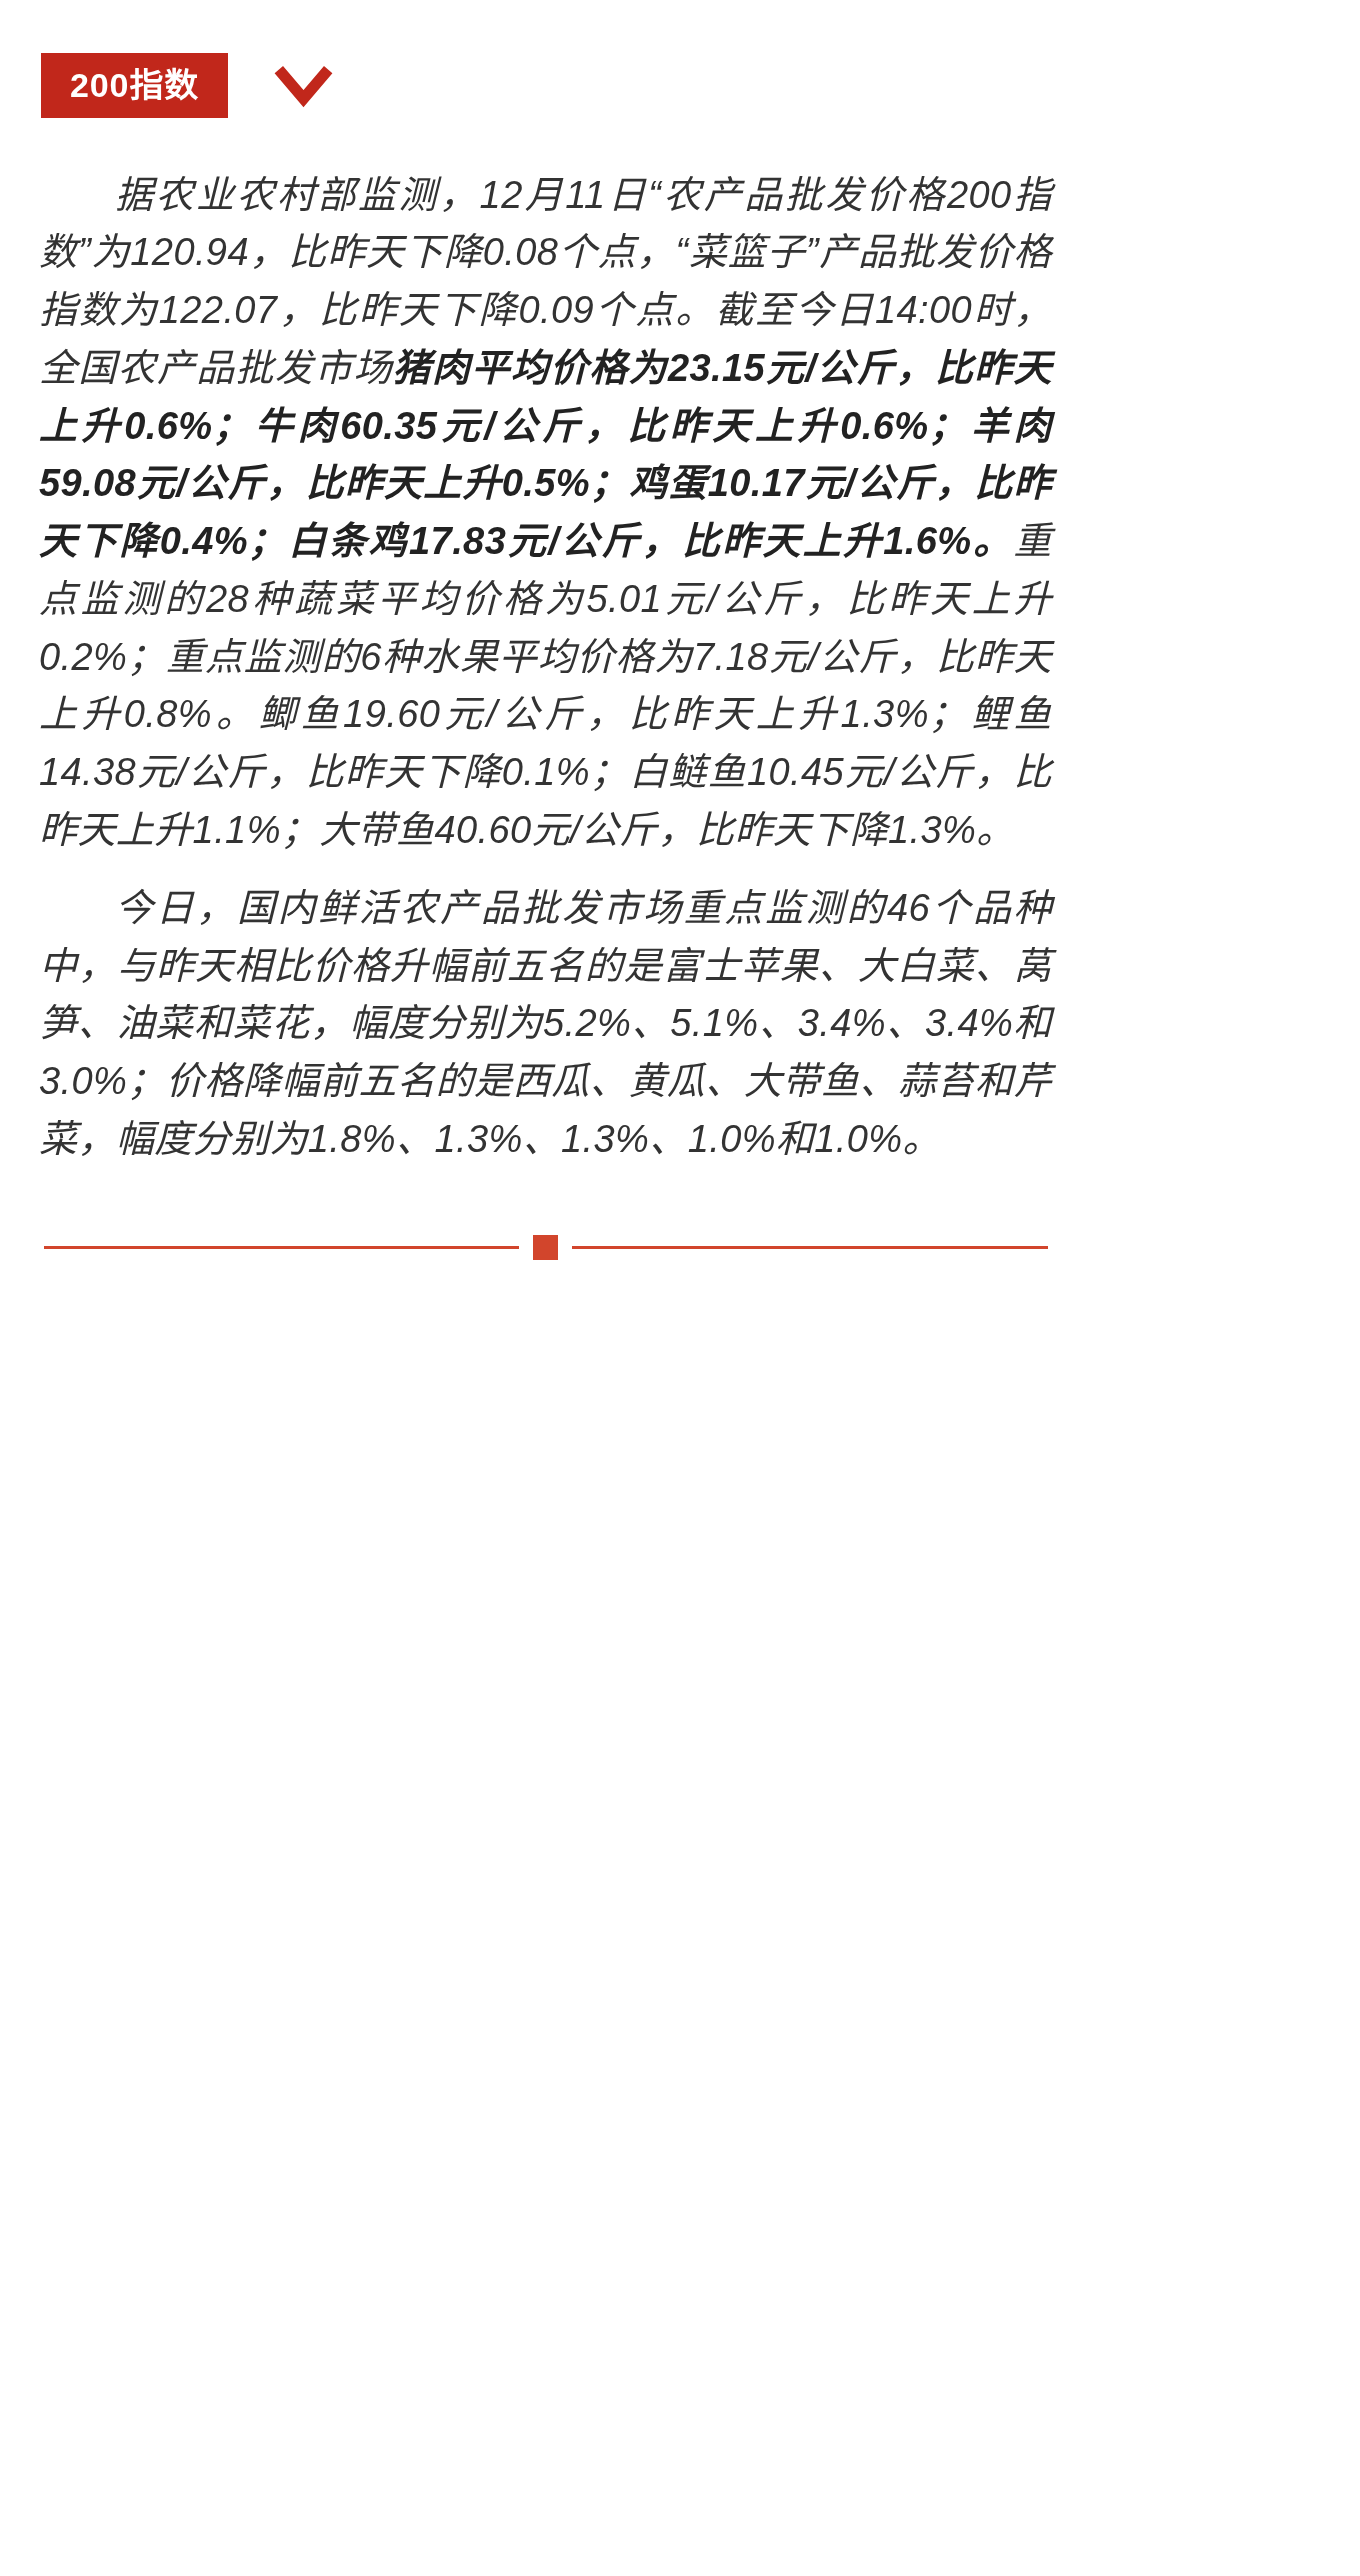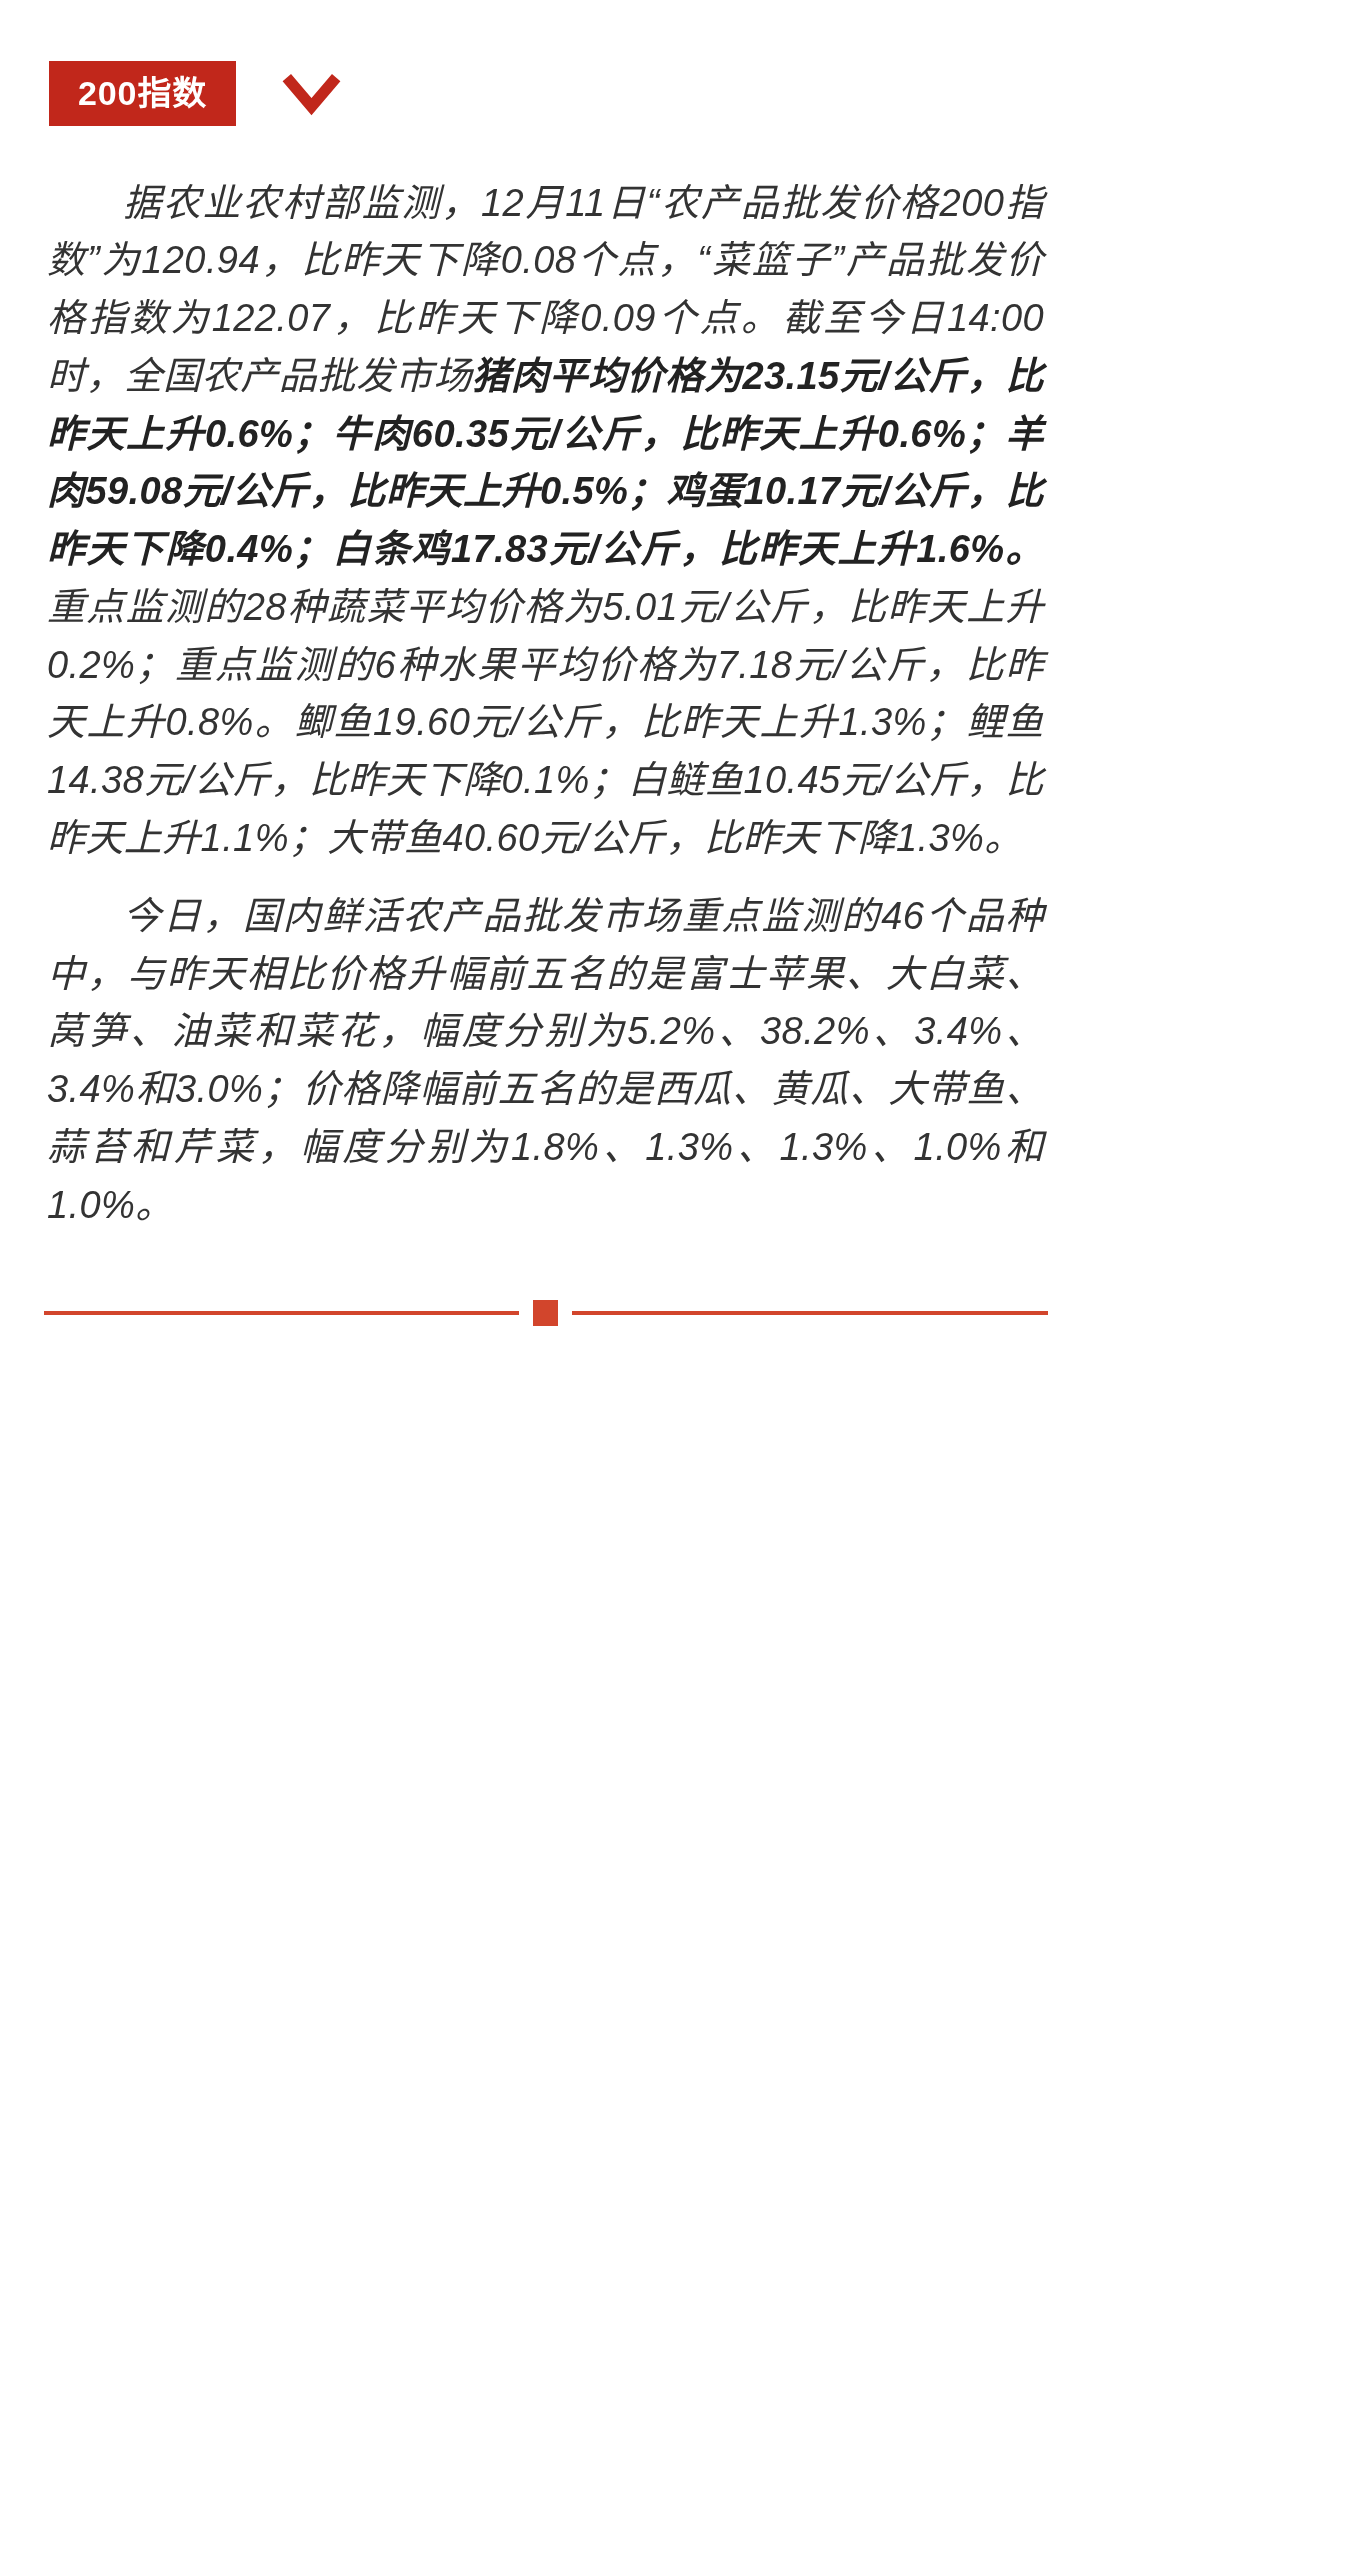--- a/index.html
+++ b/index.html
@@ -11,21 +11,21 @@
     width: 1361px;
     min-height: 2576px;
     font-family: "Liberation Sans", "DejaVu Sans", sans-serif;
     color: #2b2b2b;
     -webkit-font-smoothing: antialiased;
   }
   .page {
     width: 1091px;
     min-height: 2576px;
     box-sizing: border-box;
-    padding: 8px;
+    padding: 0;
     position: relative;
     background: #fff;
   }
 
   
   .header {
     display: flex;
     align-items: center;
     padding: 53px 0 0 41px;
     gap: 44px;
@@ -110,21 +110,21 @@
     <div class="badge" style="background: rgb(193, 39, 27);">200指数</div>
     <span class="chevron">
       <svg viewBox="0 0 74 56" width="63" height="48" aria-hidden="true">
         <path d="M8 10 L37 44 L66 10" fill="none" stroke="#c1271b" stroke-width="13" stroke-linecap="butt" stroke-linejoin="miter"></path>
       </svg>
     </span>
   </div>
 
   <div class="content">
     <p class="para" id="p1"><span>据农业农村部监测，12月11日“农产品批发价格200指数”为120.94，比昨天下降0.08个点，“菜篮子”产品批发价格指数为122.07，比昨天下降0.09个点。截至今日14:00时，全国农产品批发市场</span><span class="bold">猪肉平均价格为23.15元/公斤，比昨天上升0.6%；牛肉60.35元/公斤，比昨天上升0.6%；羊肉59.08元/公斤，比昨天上升0.5%；鸡蛋10.17元/公斤，比昨天下降0.4%；白条鸡17.83元/公斤，比昨天上升1.6%。</span><span>重点监测的28种蔬菜平均价格为5.01元/公斤，比昨天上升0.2%；重点监测的6种水果平均价格为7.18元/公斤，比昨天上升0.8%。鲫鱼19.60元/公斤，比昨天上升1.3%；鲤鱼14.38元/公斤，比昨天下降0.1%；白鲢鱼10.45元/公斤，比昨天上升1.1%；大带鱼40.60元/公斤，比昨天下降1.3%。</span></p>
-    <p class="para second" id="p2"><span>今日，国内鲜活农产品批发市场重点监测的46个品种中，与昨天相比价格升幅前五名的是富士苹果、大白菜、莴笋、油菜和菜花，幅度分别为5.2%、38.2%、3.4%、3.4%和3.0%；价格降幅前五名的是西瓜、黄瓜、大带鱼、蒜苔和芹菜，幅度分别为1.8%、1.3%、1.3%、1.0%和1.0%。</span></p>
+    <p class="para second" id="p2"><span>今日，国内鲜活农产品批发市场重点监测的46个品种中，与昨天相比价格升幅前五名的是富士苹果、大白菜、莴笋、油菜和菜花，幅度分别为5.2%、5.1%、3.4%、3.4%和3.0%；价格降幅前五名的是西瓜、黄瓜、大带鱼、蒜苔和芹菜，幅度分别为1.8%、1.3%、1.3%、1.0%和1.0%。</span></p>
   </div>
 
   <div class="divider">
     <span class="rule" style="background: rgb(210, 69, 44);"></span>
     <span class="square" style="background: rgb(210, 69, 44);"></span>
     <span class="rule" style="background: rgb(210, 69, 44);"></span>
   </div>
 
 
 </div>

